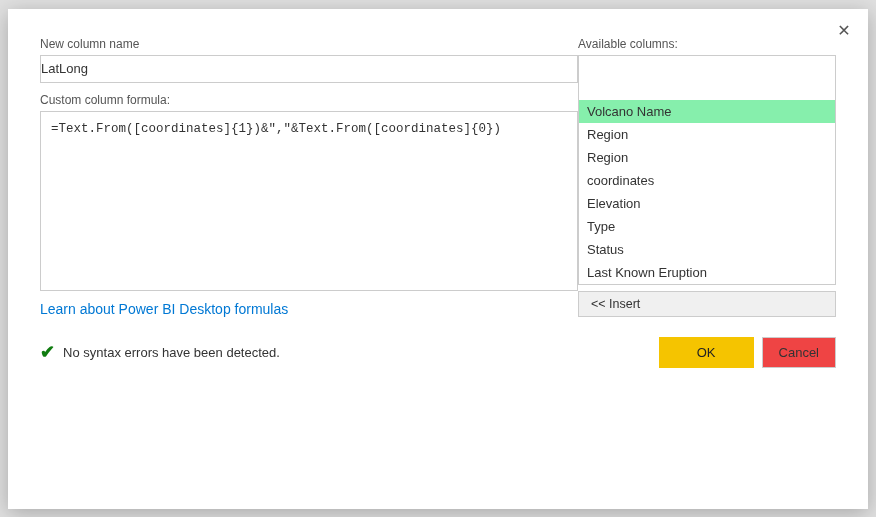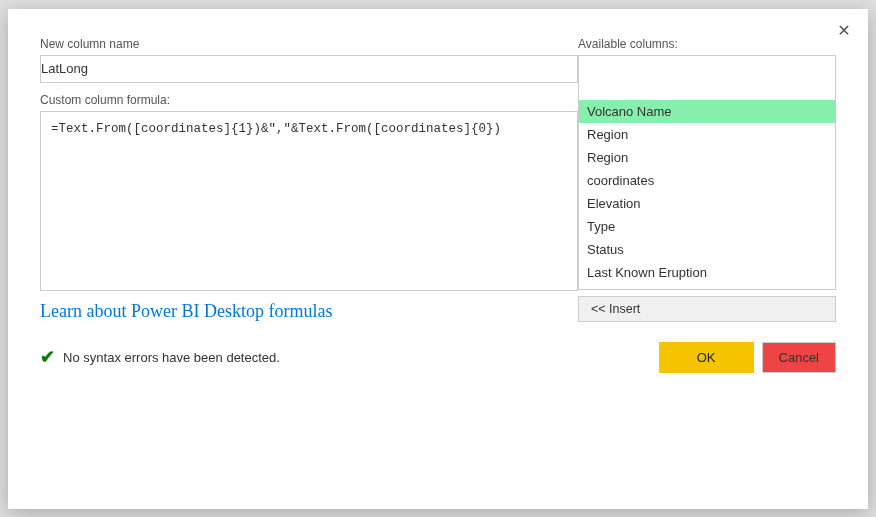--- a/index.html
+++ b/index.html
@@ -97,24 +97,23 @@
       min-height: 180px;
       resize: none;
       outline: none;
       line-height: 1.5;
       width: 100%;
     }
 
     .learn-link {
       margin-top: 10px;
       color: #0078d4;
-      font-size: 18px;
+      font-size: 14px;
       text-decoration: none;
       cursor: pointer;
-      font-family: Liberation Serif, serif;
     }
 
     .available-label {
       font-size: 12px;
       color: #555;
       margin-bottom: 4px;
     }
 
     .columns-list-wrapper {
       border: 1px solid #ccc;

